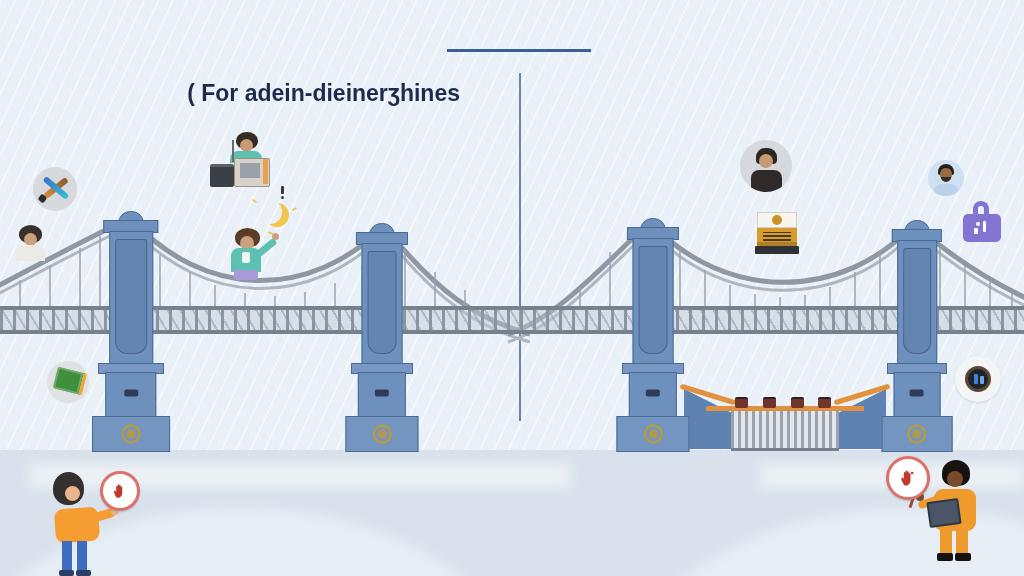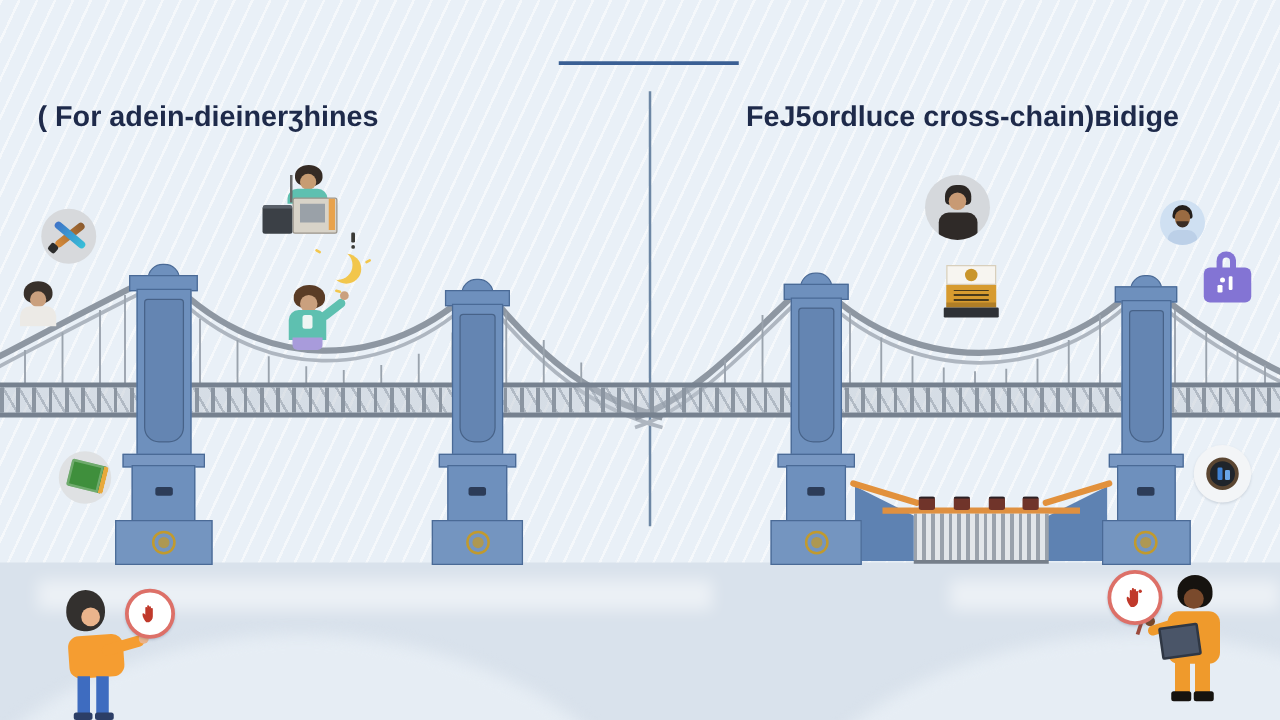--- a/index.html
+++ b/index.html
@@ -8,21 +8,21 @@
     font-family:"Liberation Sans", sans-serif;
     background:
       repeating-linear-gradient(115deg, rgba(255,255,255,.55) 0 2px, rgba(255,255,255,0) 2px 13px),
       #e9f0f7;
   }
   
   .title{position:absolute;top:8px;left:0;width:1024px;text-align:center;
     font-size:25px;font-weight:700;color:#1a2440;letter-spacing:.3px;z-index:8;}
   .title-underline{position:absolute;top:49px;left:447px;width:144px;height:3px;background:#3a5f94;z-index:8;}
   .heading{position:absolute;top:80px;font-size:23px;font-weight:700;color:#1e2a4a;z-index:8;white-space:nowrap;}
-  .heading-left{left:88px;width:430px;text-align:left;left:30px;}
+  .heading-left{left:88px;width:430px;text-align:right;left:30px;}
   .heading-right{left:540px;width:460px;text-align:center;}
   .divider{position:absolute;left:519px;top:73px;width:2px;height:348px;background:#6c86a4;z-index:2;}
   
   .water{position:absolute;left:0;top:450px;width:1024px;height:126px;background:#d9e2ec;z-index:1;}
   .water-band{position:absolute;top:464px;height:24px;background:rgba(255,255,255,.5);filter:blur(6px);z-index:1;}
   .arc{position:absolute;border-radius:50%;background:#e6edf4;filter:blur(6px);z-index:1;}
   
   .deck{position:absolute;left:0;top:306px;width:1024px;height:28px;z-index:4;}
   .deck .chord-top{position:absolute;top:0;left:0;width:100%;height:4px;background:#76818f;}
   .deck .lattice{position:absolute;top:4px;left:0;width:100%;height:20px;
@@ -84,21 +84,20 @@
 <div class="stage">
 
   <div class="water"></div>
   <div class="arc" style="left:-60px;top:508px;width:600px;height:420px;"></div>
   <div class="arc" style="left:600px;top:508px;width:620px;height:440px;"></div>
   <div class="water-band" style="left:30px;width:540px;"></div>
   <div class="water-band" style="left:760px;width:264px;"></div>
 
   <div class="title-underline"></div>
   <div class="heading heading-left">( For adein-dieinerʒhines</div>
-  <div class="heading heading-right">FeJ5ordluce cross-chain)ʙidige</div>
   <div class="divider"></div>
 
   <svg style="position:absolute;inset:0;z-index:3;" width="1024" height="576" viewBox="0 0 1024 576">
     <g stroke="#aeb6c0" stroke-width="3" fill="none">
       <path d="M -6 296 C 40 272, 88 246, 130 226"></path>
       <path d="M 130 226 C 205 308, 310 308, 384 234"></path>
       <path d="M 384 234 C 436 300, 478 328, 530 342"></path>
       <path d="M 508 342 C 558 326, 606 270, 650 230"></path>
       <path d="M 650 230 C 724 310, 842 310, 914 232"></path>
       <path d="M 914 232 C 952 266, 996 292, 1030 308"></path>

